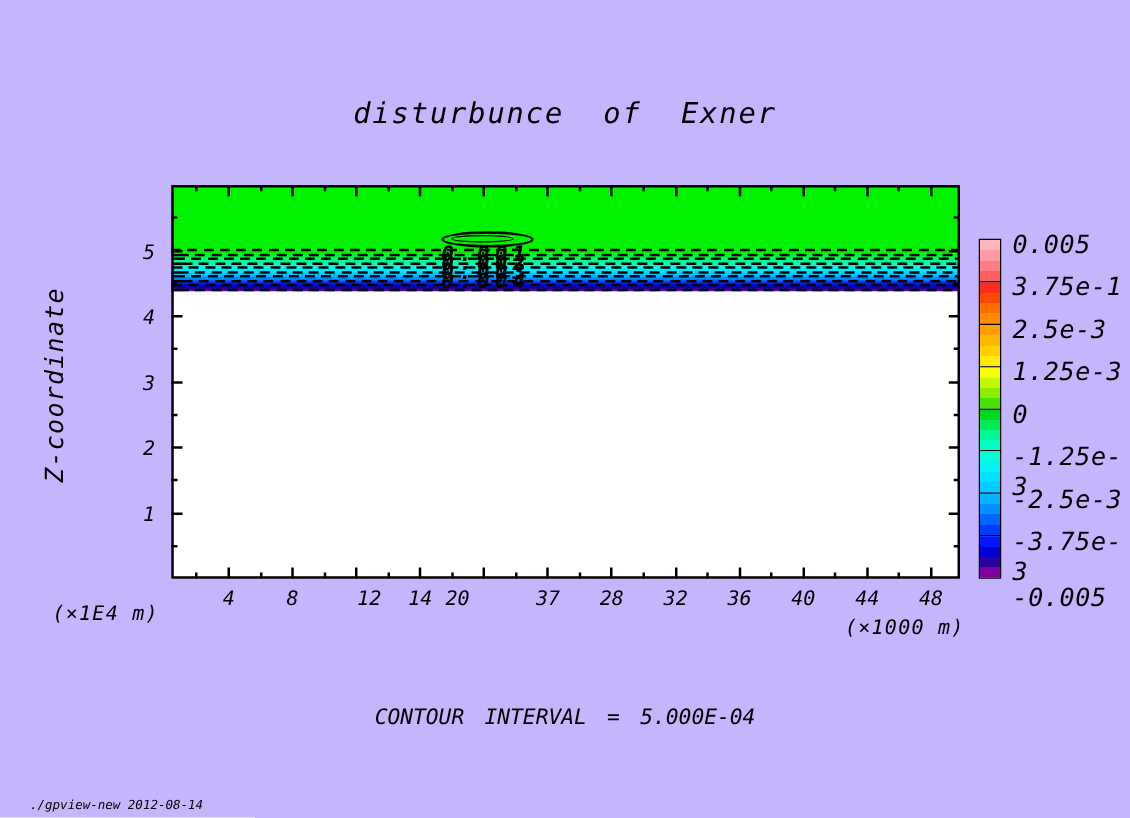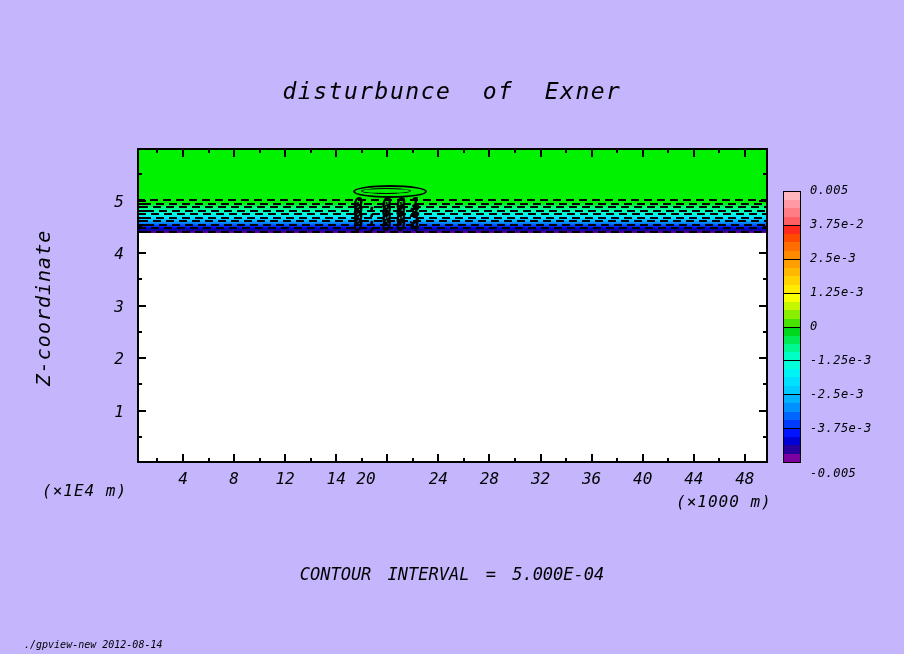--- a/index.html
+++ b/index.html
@@ -23,21 +23,21 @@
     transform:rotate(-90deg);transform-origin:center;}
   #x-unit{left:676px;top:492px;font-size:16px;letter-spacing:1px;}
   #y-unit{left:42px;top:481px;font-size:16px;letter-spacing:1px;}
   #contour-ellipse{left:216px;top:37px;width:70px;height:9px;border:2px solid #000;border-radius:50%;z-index:6;}
   #contour-ellipse-inner{left:224px;top:40px;width:48px;height:4px;border:1px solid #000;border-radius:50%;z-index:6;}
   .stacked-label{left:216px;font-size:17px;font-weight:bold;letter-spacing:4px;z-index:7;line-height:14px;}
   #colorbar{left:783px;top:191px;width:18px;height:272px;border:1px solid #000;box-sizing:border-box;
     display:flex;flex-direction:column;}
   .cb-seg{flex:1;}
   .cb-seg:not(:last-child){border-bottom:1px solid #000;}
-  .cb-label{left:810px;font-size:12px;letter-spacing:0.5px;}
+  .cb-label{left:810px;font-size:20px;letter-spacing:0.5px;}
   #contour-interval{top:564px;left:0;width:904px;text-align:center;font-size:17px;word-spacing:6px;}
   #time-label{left:634px;top:593px;font-size:16px;}
   #footer-left{left:24px;top:639px;font-size:10px;}
   #footer-right{left:550px;top:640px;width:292px;text-align:right;font-size:8.5px;}
 </style>
 </head>
 <body>
 
 <div id="page">
 
@@ -137,24 +137,24 @@
         <div class="tick" style="position:absolute;top:77.75px;left:626px;width:5px;height:2px;"></div>
         <div class="tick" style="position:absolute;top:25.25px;left:0;width:5px;height:2px;"></div>
         <div class="tick" style="position:absolute;top:25.25px;left:626px;width:5px;height:2px;"></div>
       </div>
   </div>
   <div id="plot-frame" class="abs"></div>
 
   <div id="x-tick-labels">
       <div class="x-tick-label abs" style="position:absolute;left:162.98px;">4</div>
       <div class="x-tick-label abs" style="position:absolute;left:214.06px;">8</div>
-      <div class="x-tick-label abs" style="position:absolute;left:265.14px;">12</div>
+      <div class="x-tick-label abs" style="position:absolute;left:265.14px;text-align:right;">12</div>
       <div class="x-tick-label abs" style="position:absolute;left:316.22px;">14</div>
       <div class="x-tick-label abs" style="position:absolute;left:346px;">20</div>
-      <div class="x-tick-label abs" style="position:absolute;left:418.38px;">24</div>
+      <div class="x-tick-label abs" style="position:absolute;left:418.38px;">37</div>
       <div class="x-tick-label abs" style="position:absolute;left:469.46px;">28</div>
       <div class="x-tick-label abs" style="position:absolute;left:520.54px;">32</div>
       <div class="x-tick-label abs" style="position:absolute;left:571.6199999999999px;">36</div>
       <div class="x-tick-label abs" style="position:absolute;left:622.6999999999999px;">40</div>
       <div class="x-tick-label abs" style="position:absolute;left:673.78px;">44</div>
       <div class="x-tick-label abs" style="position:absolute;left:724.86px;">48</div>
     </div>
   <div id="y-tick-labels">
       <div class="y-tick-label abs" style="position:absolute;top:401.5px;">1</div>
       <div class="y-tick-label abs" style="position:absolute;top:349px;">2</div>
@@ -172,21 +172,21 @@
       <div class="cb-seg" style="background: linear-gradient(rgb(255, 42, 28) 0%, rgb(255, 42, 28) 25%, rgb(255, 74, 0) 25%, rgb(255, 74, 0) 50%, rgb(255, 108, 0) 50%, rgb(255, 108, 0) 75%, rgb(255, 138, 0) 75%, rgb(255, 138, 0) 100%);"></div>
       <div class="cb-seg" style="background: linear-gradient(rgb(255, 158, 0) 0%, rgb(255, 158, 0) 25%, rgb(255, 184, 0) 25%, rgb(255, 184, 0) 50%, rgb(255, 210, 0) 50%, rgb(255, 210, 0) 75%, rgb(255, 236, 0) 75%, rgb(255, 236, 0) 100%);"></div>
       <div class="cb-seg" style="background: linear-gradient(rgb(248, 255, 0) 0%, rgb(248, 255, 0) 25%, rgb(196, 247, 0) 25%, rgb(196, 247, 0) 50%, rgb(138, 238, 0) 50%, rgb(138, 238, 0) 75%, rgb(72, 226, 0) 75%, rgb(72, 226, 0) 100%);"></div>
       <div class="cb-seg" style="background: linear-gradient(rgb(0, 216, 30) 0%, rgb(0, 216, 30) 25%, rgb(0, 234, 86) 25%, rgb(0, 234, 86) 50%, rgb(0, 248, 146) 50%, rgb(0, 248, 146) 75%, rgb(0, 255, 196) 75%, rgb(0, 255, 196) 100%);"></div>
       <div class="cb-seg" style="background: linear-gradient(rgb(0, 255, 216) 0%, rgb(0, 255, 216) 25%, rgb(0, 244, 244) 25%, rgb(0, 244, 244) 50%, rgb(0, 224, 255) 50%, rgb(0, 224, 255) 75%, rgb(0, 204, 255) 75%, rgb(0, 204, 255) 100%);"></div>
       <div class="cb-seg" style="background: linear-gradient(rgb(0, 178, 255) 0%, rgb(0, 178, 255) 25%, rgb(0, 144, 255) 25%, rgb(0, 144, 255) 50%, rgb(0, 102, 255) 50%, rgb(0, 102, 255) 75%, rgb(0, 60, 255) 75%, rgb(0, 60, 255) 100%);"></div>
       <div class="cb-seg" style="background: linear-gradient(rgb(0, 20, 255) 0%, rgb(0, 20, 255) 25%, rgb(0, 0, 212) 25%, rgb(0, 0, 212) 50%, rgb(40, 0, 158) 50%, rgb(40, 0, 158) 75%, rgb(124, 0, 160) 75%, rgb(124, 0, 160) 100%);"></div>
     </div>
   <div id="cb-labels">
       <div class="cb-label abs" style="position:absolute;top:183px;">0.005</div>
-      <div class="cb-label abs" style="position:absolute;top:217px;">3.75e-2</div>
+      <div class="cb-label abs" style="position:absolute;top:217px;">3.75e-1</div>
       <div class="cb-label abs" style="position:absolute;top:251px;">2.5e-3</div>
       <div class="cb-label abs" style="position:absolute;top:285px;">1.25e-3</div>
       <div class="cb-label abs" style="position:absolute;top:319px;">0</div>
       <div class="cb-label abs" style="position:absolute;top:353px;">-1.25e-3</div>
       <div class="cb-label abs" style="position:absolute;top:387px;">-2.5e-3</div>
       <div class="cb-label abs" style="position:absolute;top:421px;">-3.75e-3</div>
       <div class="cb-label abs" style="position:absolute;top:455px;margin-top:11px;">-0.005</div>
     </div>
 
   <div id="contour-interval" class="abs">CONTOUR INTERVAL = 5.000E-04</div>

